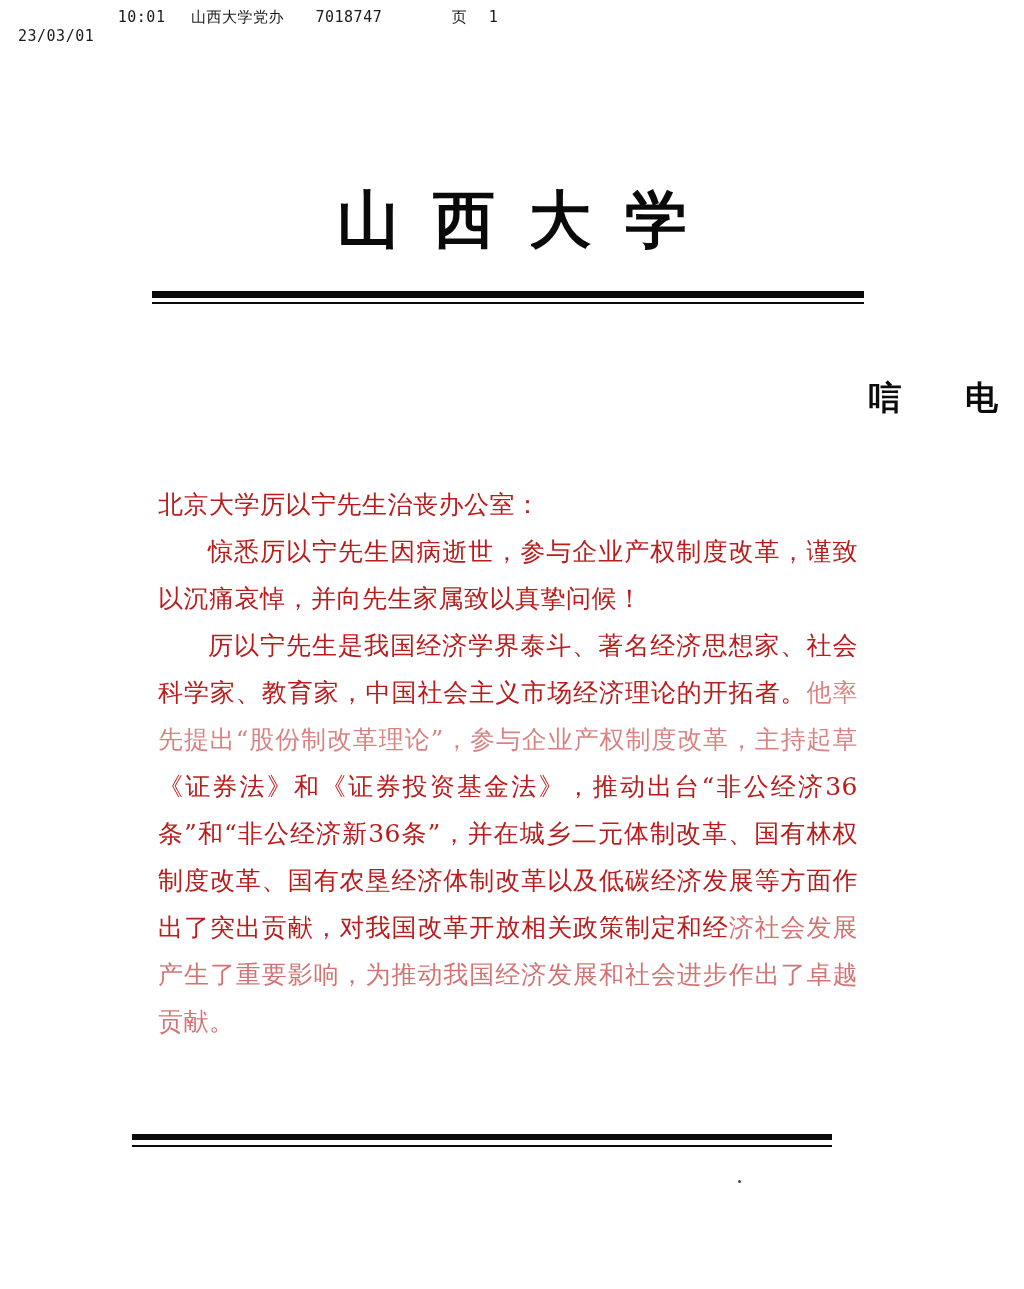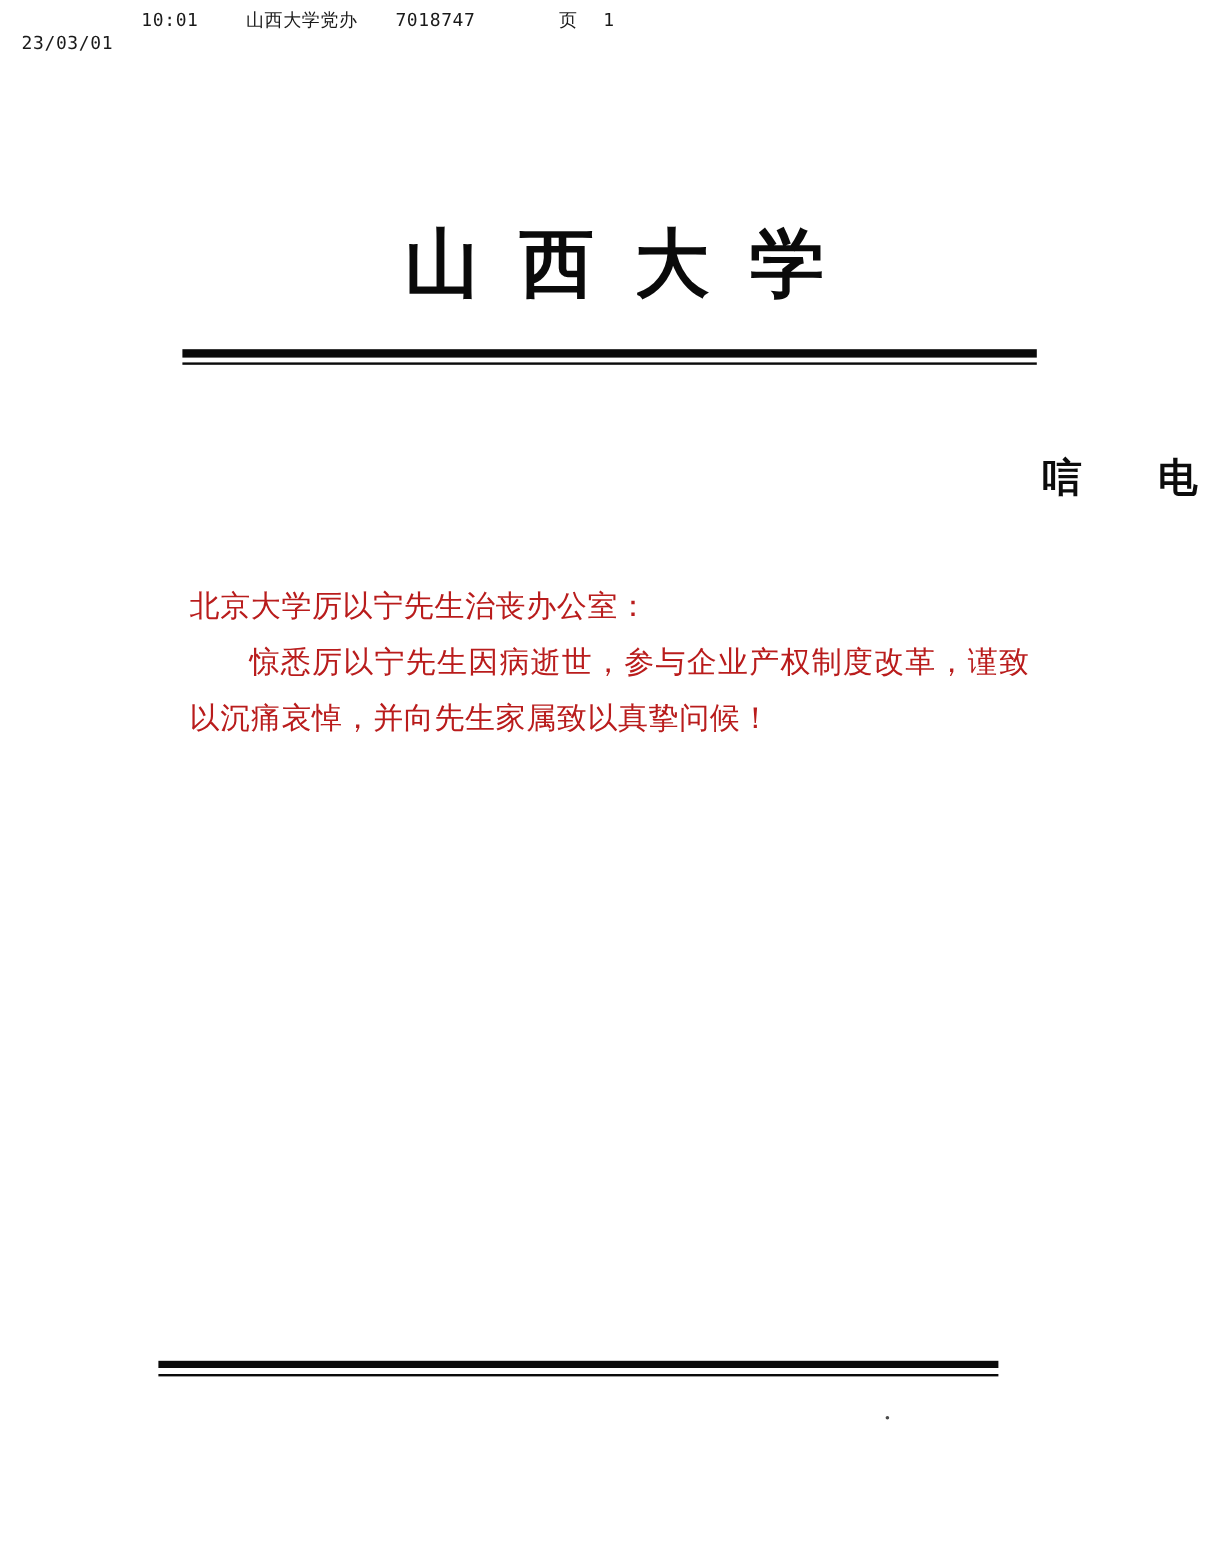--- a/index.html
+++ b/index.html
@@ -24,21 +24,21 @@
     right: 18px;
     height: 20px;
     font-family: "DejaVu Sans Mono", monospace;
     font-size: 15px;
     letter-spacing: 0.5px;
     color: #1a1a1a;
     white-space: nowrap;
   }
   .fax-header span { display: inline-block; vertical-align: top; }
   .fh-date { margin-right: 14px; margin-top: 19px; }
-  .fh-time { margin-right: 30px; }
+  .fh-time { margin-right: 16px; }
   .fh-org  { font-family: Liberation Serif, serif; font-size: 15px; margin-right: 22px; }
   .fh-num  { margin-right: 60px; }
   .fh-pagelabel { font-family: "DejaVu Sans", sans-serif; margin-right: 12px; }
   .fh-pageno { }
 
   
   .sheet {
     position: absolute;
     top: 36px;
     left: 0;
@@ -157,20 +157,21 @@
   <div class="rule-group">
     <div class="rule-thick"></div>
     <div class="rule-thin"></div>
   </div>
 
   <div class="doctype">唁  电</div>
 
   <div class="body-text">
     <p class="p-flat">北京大学厉以宁先生治丧办公室：</p>
     <p class="p-indent">惊悉厉以宁先生因病逝世，参与企业产权制度改革，谨致以沉痛哀悼，并向先生家属致以真挚问候！</p>
+    <p class="p-indent">厉以宁先生是我国经济学界泰斗、著名经济思想家、社会科学家、教育家，中国社会主义市场经济理论的开拓者。<span class="smudge">他率先提出“股份制改革理论”，参与企业产权制度改革，主持起草</span>《证券法》和《证券投资基金法》，推动出台“非公经济36条”和“非公经济新36条”，并在城乡二元体制改革、国有林权制度改革、国有农垦经济体制改革以及低碳经济发展等方面作出了突出贡献，对我国改革开放相关政策制定和经<span class="faded-1">济社会发展产生了重要影响，为推动我国经济发展和社会进步作出了卓越贡献。</span></p>
   </div>
 
   <div class="bottom-rules">
     <div class="rule-thick"></div>
     <div class="rule-thin"></div>
   </div>
 
   <div class="speck" style="top:1144px; left:738px;"></div>
 </div>
 

